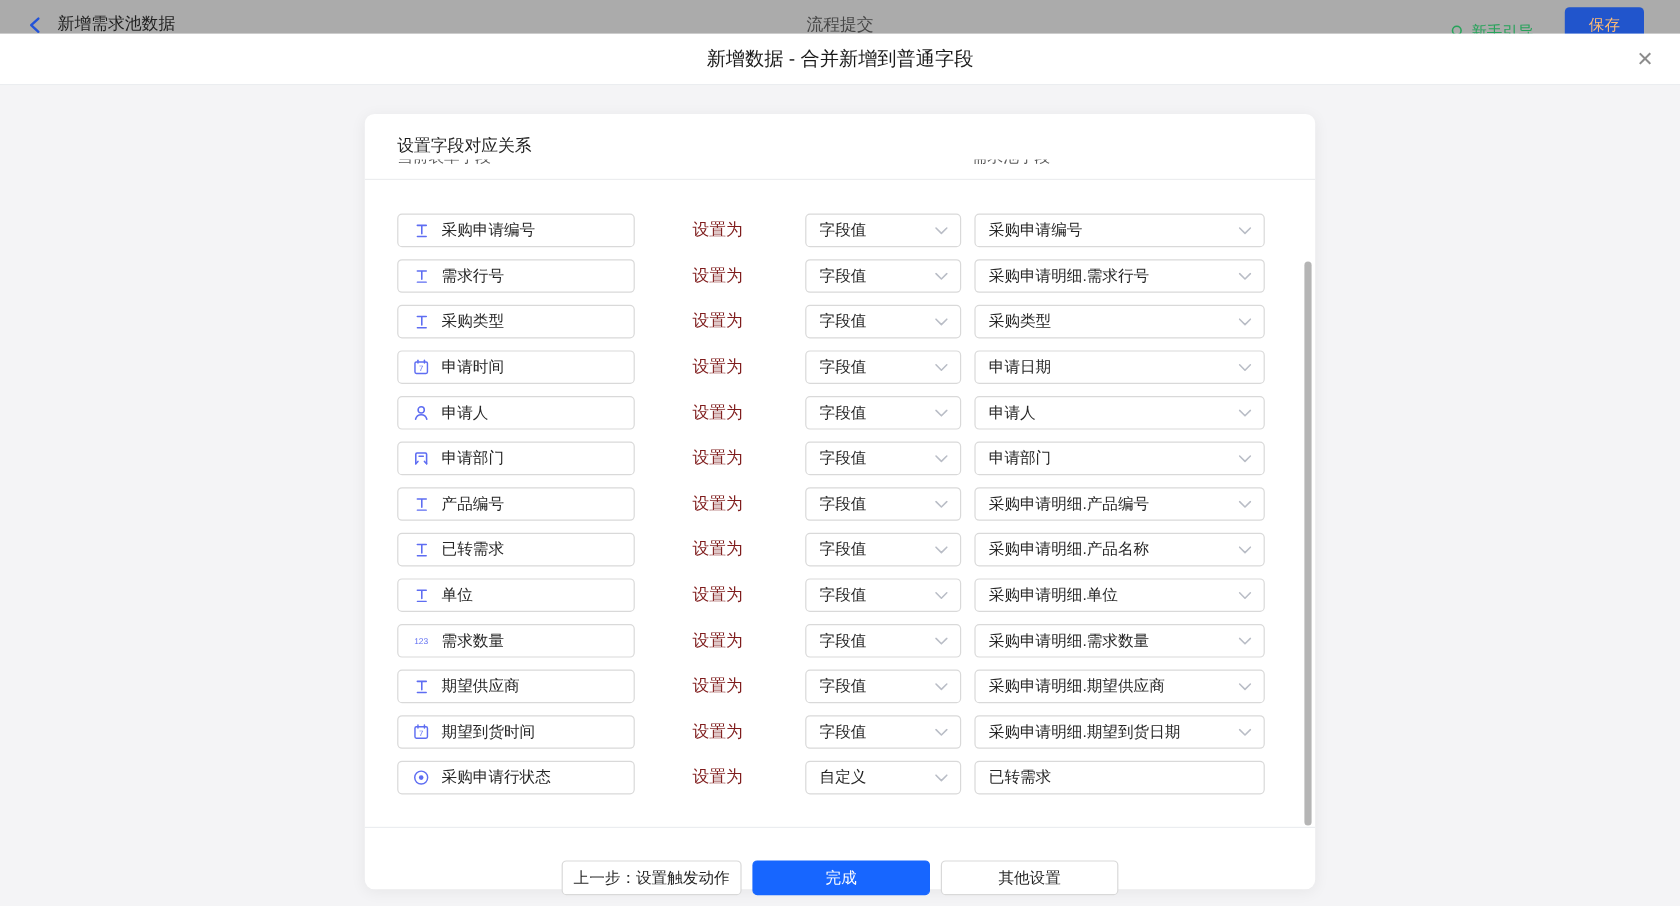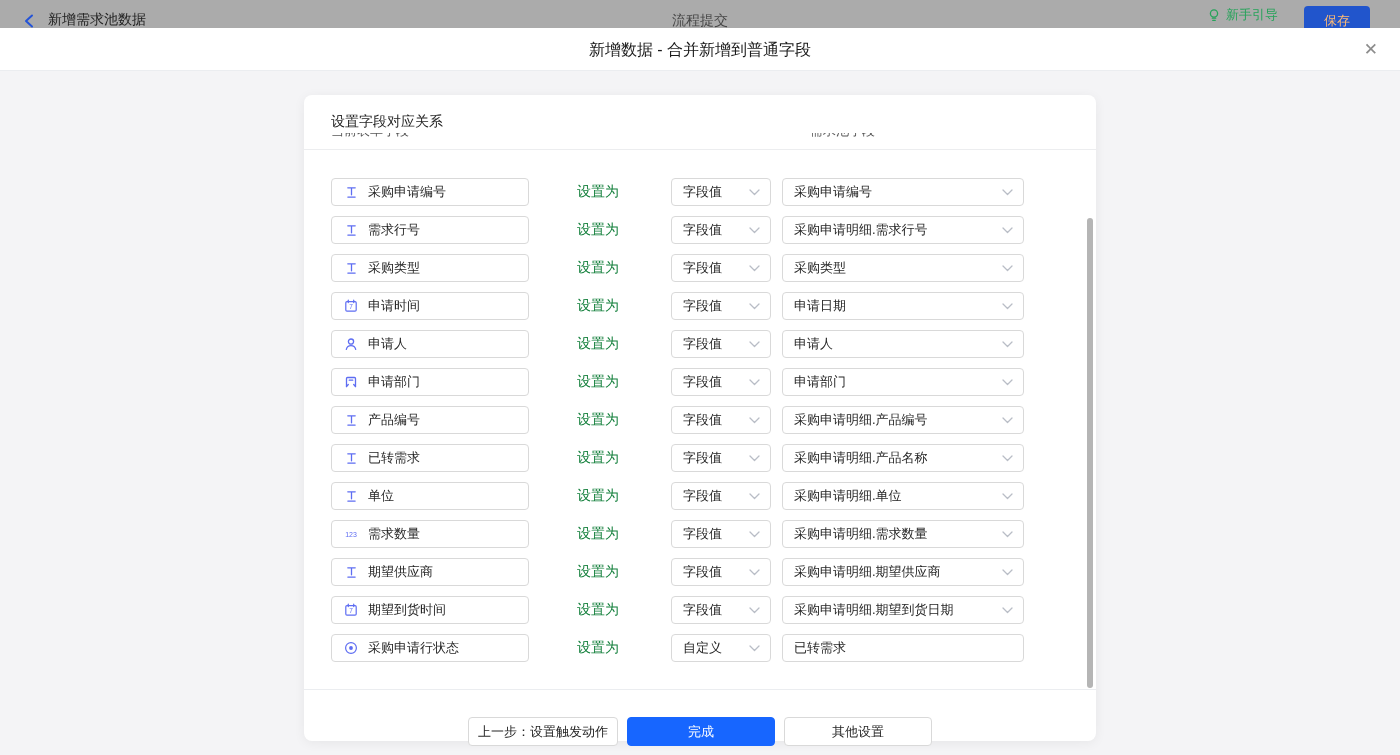--- a/index.html
+++ b/index.html
@@ -5,21 +5,21 @@
   * { margin:0; padding:0; box-sizing:border-box; }
   html,body { width:1400px; height:755px; }
   body { font-family:"Liberation Sans","DejaVu Sans",sans-serif; background:#f4f4f6; position:relative; overflow:hidden; }
 
   
   .topbar { position:absolute; left:0; top:0; width:1400px; height:42px; background:#ababab; display:flex; align-items:center; }
   .topbar-left { display:flex; align-items:center; margin-left:22px; gap:10px; }
   .back-btn { display:flex; align-items:center; cursor:pointer; }
   .flow-title { font-size:14px; color:#1f1f1f; padding-bottom:2px; border-bottom:1px dashed #777; cursor:text; }
   .topbar-center { position:absolute; left:0; right:0; text-align:center; font-size:14px; color:#474747; pointer-events:none; }
-  .topbar-right { margin-left:auto; display:flex; align-items:flex-start; gap:26px; margin-right:30px; }
+  .topbar-right { margin-left:auto; display:flex; align-items:flex-end; gap:26px; margin-right:30px; }
   .guide { display:flex; align-items:center; gap:5px; color:#26a35a; font-size:13px; cursor:pointer; }
   .save-btn { background:#2155cc; color:#fdba74; font-size:13px; border:none; border-radius:4px; padding:6px 20px; cursor:pointer; }
 
   
   .modal-header { position:absolute; left:0; top:28px; width:1400px; height:43px; background:#fff; border-bottom:1px solid #ebedf0; }
   .modal-title { text-align:center; line-height:43px; font-size:16px; color:#1a1a1a; }
   .modal-close { position:absolute; right:22px; top:0; height:43px; display:flex; align-items:center; font-size:17px; color:#8c8c8c; cursor:pointer; }
 
   
   .card { position:absolute; left:304px; top:95px; width:792px; height:646px; background:#fff; border-radius:8px; box-shadow:0 2px 12px rgba(0,0,0,.06); }
@@ -30,23 +30,23 @@
   .clip-left  { left:27px; }
   .clip-right { left:506px; }
   .head-divider { height:1px; background:#ecedef; margin-top:6px; }
 
   
   .rows { padding:28px 0 0 27px; }
   .map-row { display:flex; align-items:center; height:28px; margin-bottom:10px; }
   .field-box { width:198px; height:28px; border:1px solid #d9d9d9; border-radius:4px; background:#fff; display:flex; align-items:center; padding-left:12px; gap:10px; }
   .field-box .f-icon { width:14px; height:14px; flex:0 0 14px; display:flex; align-items:center; justify-content:center; color:#5e6df2; }
   .field-box .f-label { font-size:13px; color:#262626; white-space:nowrap; }
-  .set-as { margin-left:48px; width:42px; font-size:14px; color:#15803d; white-space:nowrap; }
+  .set-as { margin-left:48px; width:42px; font-size:14px; color:#7f1d1d; white-space:nowrap; }
   .dd { height:28px; border:1px solid #d9d9d9; border-radius:4px; background:#fff; display:flex; align-items:center; justify-content:space-between; padding:0 10px 0 11px; font-size:13px; color:#262626; cursor:pointer; }
-  .dd-mode { width:100px; margin-left:52px; }
+  .dd-mode { width:130px; margin-left:52px; }
   .dd-target { width:242px; margin-left:11px; }
   .txt-input { width:242px; margin-left:11px; height:28px; border:1px solid #d9d9d9; border-radius:4px; background:#fff; display:flex; align-items:center; padding-left:11px; font-size:13px; color:#262626; cursor:text; }
   .dd .chev { flex:0 0 auto; display:flex; align-items:center; }
 
   
   .scroll-thumb { position:absolute; left:783px; top:123px; width:6px; height:470px; background:#b5b5b5; border-radius:3px; cursor:grab; }
 
   
   .foot-divider { position:absolute; left:0; top:594px; width:792px; height:1px; background:#ebedf0; }
   .card-footer { position:absolute; left:0; top:622px; width:792px; display:flex; justify-content:center; gap:9px; }

